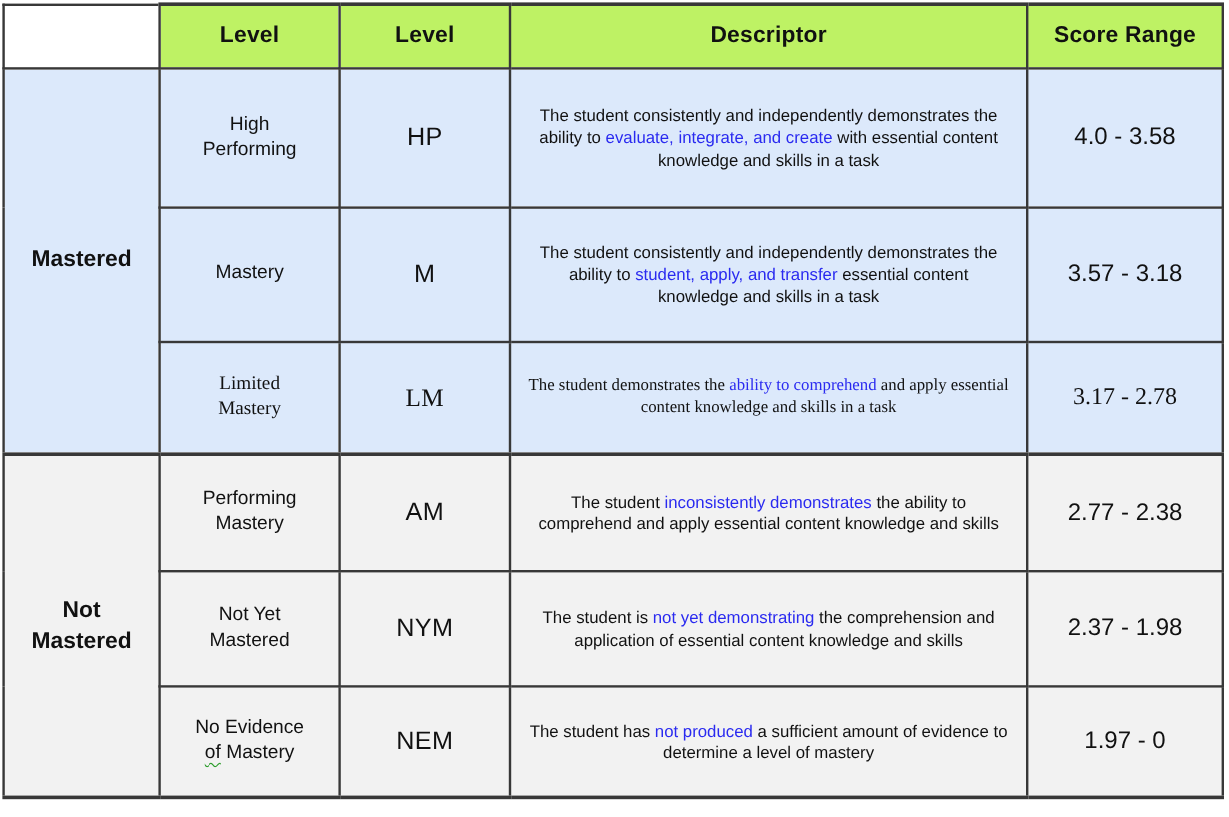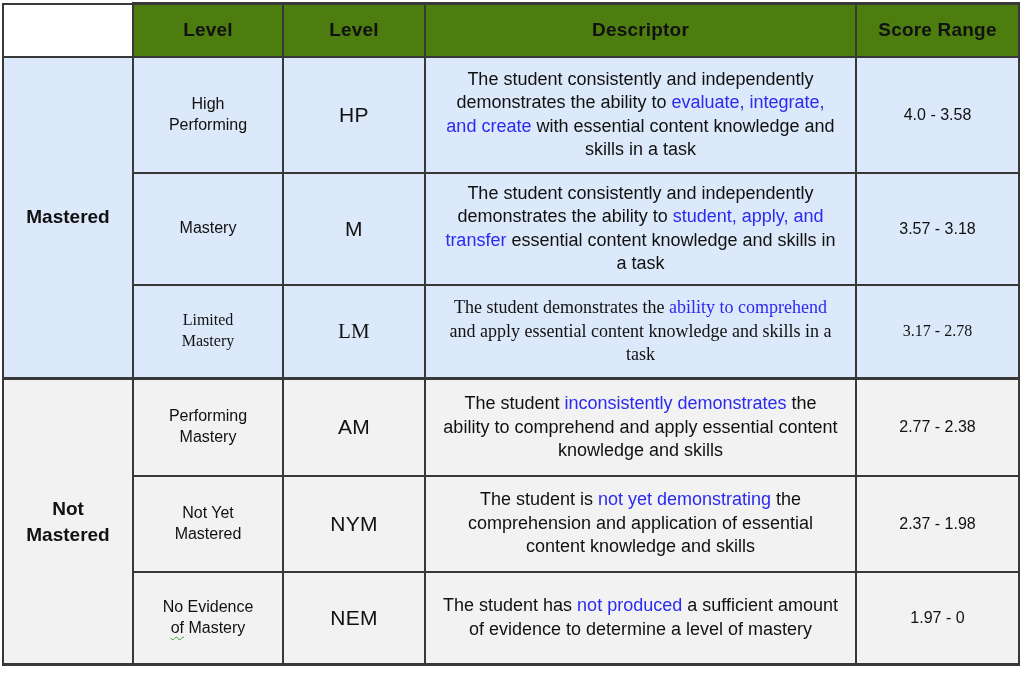--- a/index.html
+++ b/index.html
@@ -30,21 +30,21 @@
     padding: 2px 14px;
     overflow: hidden;
   }
   
   td.corner {
     border: none;
     background: #ffffff;
   }
   
   tr.hdr th {
-    background: #4d7c0f;
+    background: #bef264;
     font-size: 19px;
     font-weight: bold;
     border-top-width: 3px;
     letter-spacing: 0.2px;
   }
   tr.hdr { height: 53px; }
   
   tr.r1 { height: 116px; }
   tr.r2 { height: 112px; }
   tr.r3 { height: 94px; font-family: Liberation Serif, serif; }
@@ -63,22 +63,22 @@
   }
   td.group-label.last { border-bottom-width: 3px; }
   
   tr.group-start td { border-top-width: 3px; }
   
   tr.last-row td { border-bottom-width: 3px; }
   
   .col-score { border-right-width: 3px; }
   td.level { font-size: 16px; line-height: 1.3; }
   td.code  { font-size: 21px; letter-spacing: 0.3px; }
-  td.descriptor { font-size: 18px; line-height: 1.3; padding: 2px 22px; margin-top: 44px; }
-  td.score { font-size: 16px; white-space: nowrap; }
+  td.descriptor { font-size: 14px; line-height: 1.3; padding: 2px 22px; margin-top: 44px; }
+  td.score { font-size: 20px; white-space: nowrap; }
   
   .hl { color: var(--highlight-text, #2a2af0); }
   .squiggle {
     text-decoration-line: underline;
     text-decoration-style: wavy;
     text-decoration-color: var(--spellcheck-underline, #2e9e2e);
     text-decoration-thickness: 1px;
     text-underline-offset: 3px;
   }
 </style>

